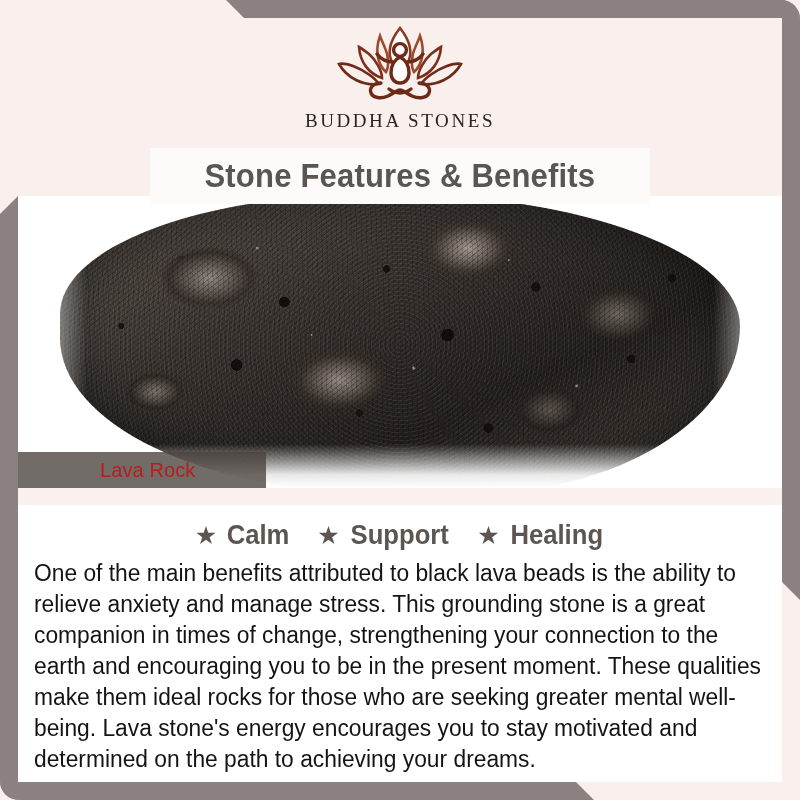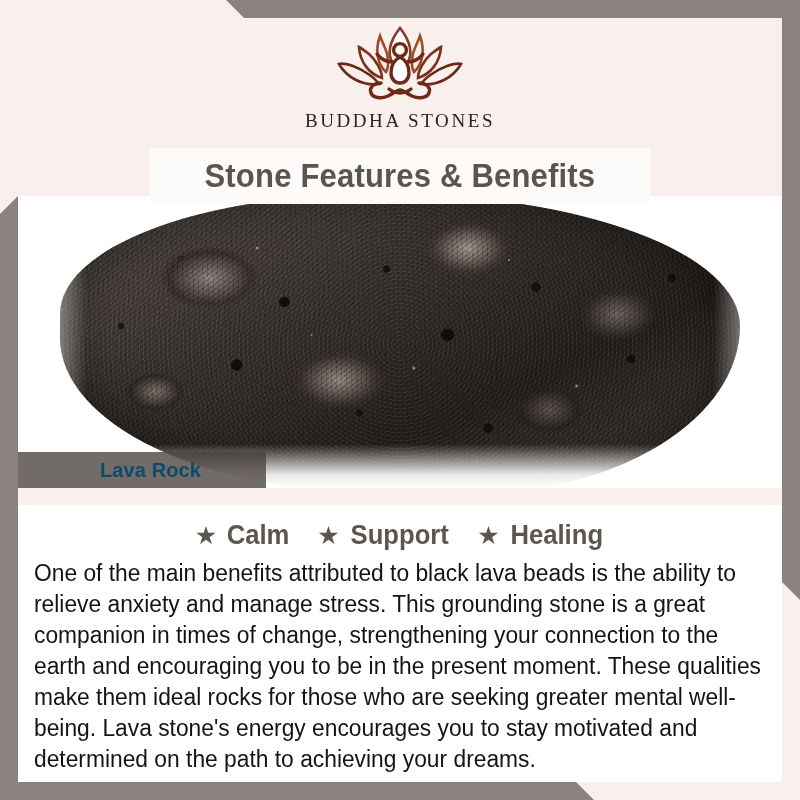--- a/index.html
+++ b/index.html
@@ -14,20 +14,21 @@
     font-family: "Liberation Sans", sans-serif;
     background: #f9efec;
   }
 
   .poster {
     position: relative;
     width: 800px;
     height: 800px;
     background: #f9efec;
     overflow: hidden;
+    border-radius: 19px;
   }
 
   
   .frame-top {
     position: absolute;
     top: 0;
     left: 0;
     width: 800px;
     height: 18px;
     background: #8b8180;
@@ -210,23 +211,23 @@
     left: 18px;
     top: 452px;
     width: 248px;
     height: 36px;
     background: rgba(74,67,63,0.78);
     display: flex;
     align-items: center;
     z-index: 5;
   }
   .name-text {
-    color: #0c4a6e;
+    color: #b91c1c;
     font-size: 20px;
-    font-weight: 700;
+    font-weight: 400;
     padding-left: 82px;
     letter-spacing: 0.1px;
     white-space: nowrap;
   }
 
   
   .separator {
     position: absolute;
     left: 18px;
     top: 488px;

